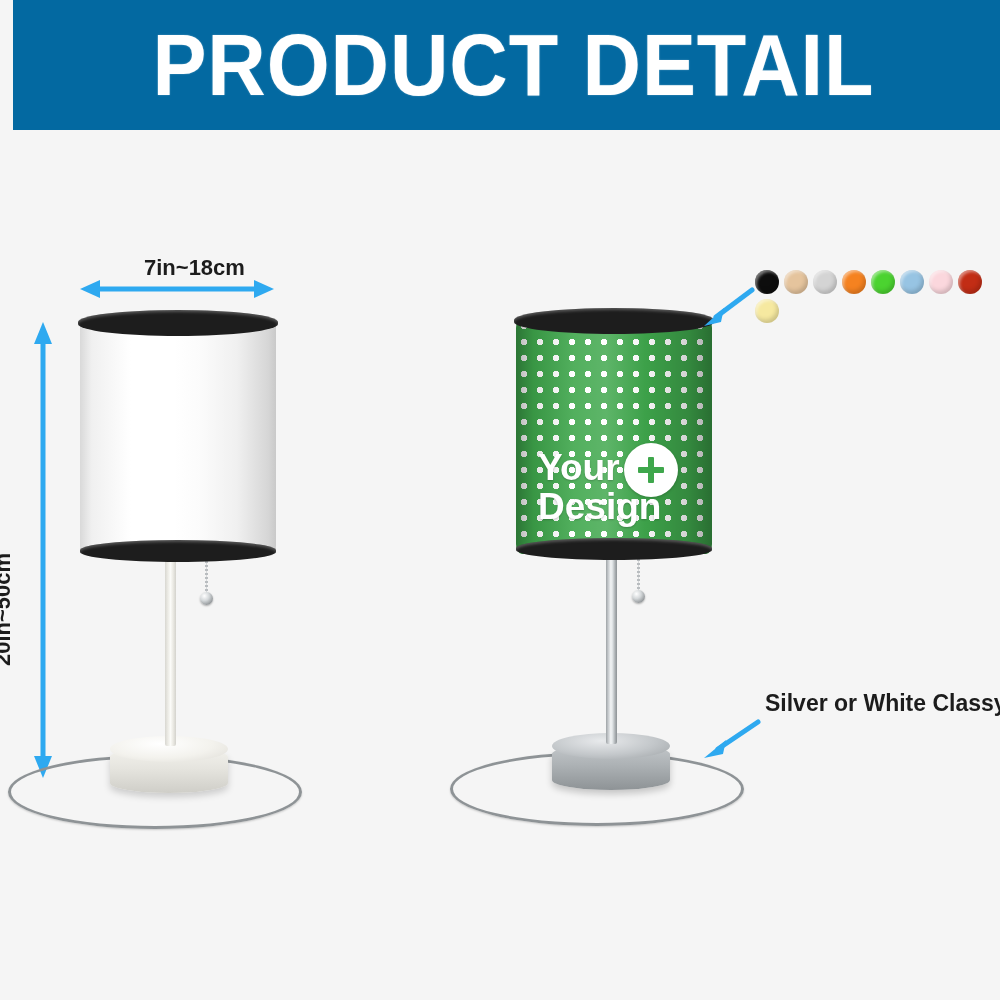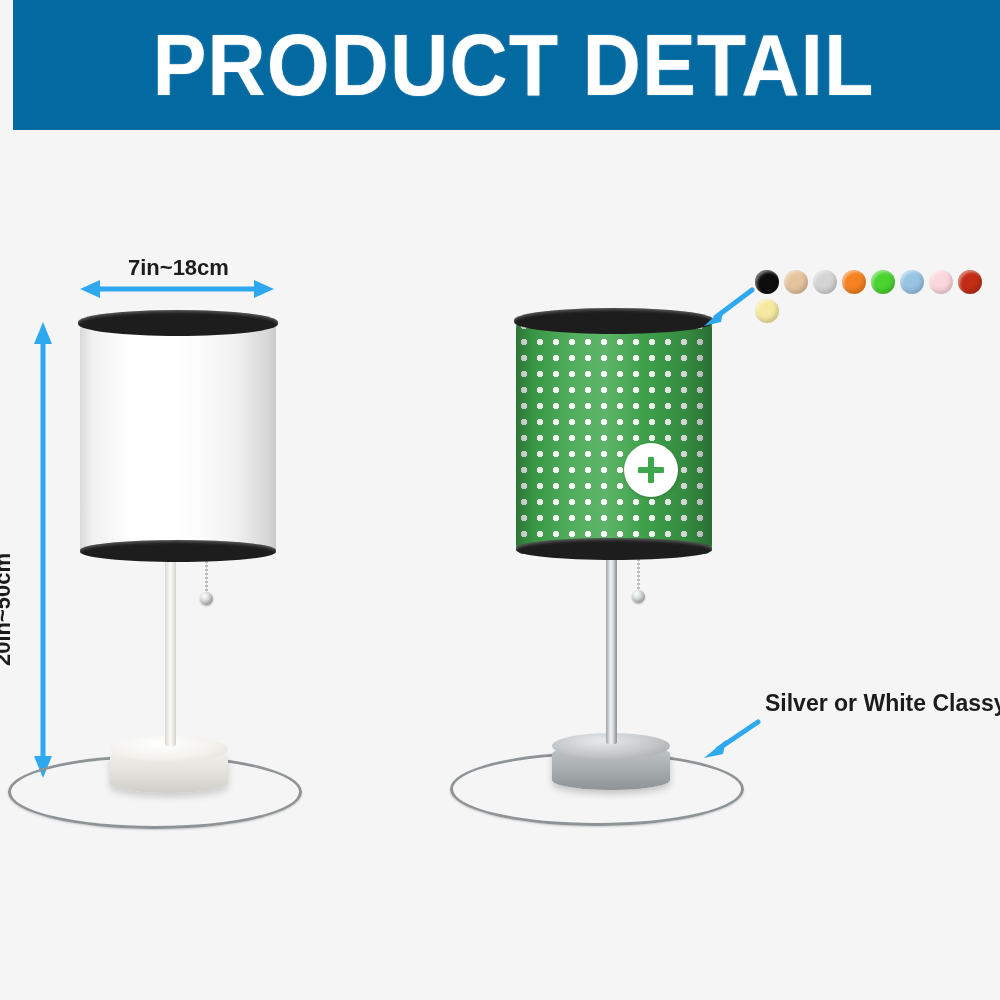--- a/index.html
+++ b/index.html
@@ -203,21 +203,21 @@
 </style>
 </head>
 <body>
 
 <div id="page">
 
   <div id="header-banner">
     <div id="header-title">PRODUCT DETAIL</div>
   </div>
 
-  <div class="meas-label" style="left:128px; top:255px;">7in~18cm</div>
+  <div class="meas-label" style="left:144px; top:255px;">7in~18cm</div>
 
   <svg class="arrow-svg" style="left:80px; top:278px;" width="194" height="22" viewBox="0 0 194 22">
     <line x1="14" y1="11" x2="180" y2="11" stroke="#2ea9f0" stroke-width="5"></line>
     <polygon points="0,11 20,2 20,20" fill="#2ea9f0"></polygon>
     <polygon points="194,11 174,2 174,20" fill="#2ea9f0"></polygon>
   </svg>
 
   <div class="meas-label" id="vert-label" style="left:16px; top:640px;">20in~50cm</div>
 
   <svg class="arrow-svg" style="left:32px; top:322px;" width="22" height="456" viewBox="0 0 22 456">
@@ -263,20 +263,22 @@
     <div class="chain" style="left:637px; top:558px; height:42px;"></div>
     <div class="chain-ball" style="left:632px; top:590px;"></div>
 
     <div class="shade" style="left:516px; top:318px; width:196px; height:236px;">
       <div id="green-print" class="shade-body"></div>
       <div id="green-shadeing"></div>
 
       <div id="plus-badge"></div>
 
       <div id="design-block">
+        <div>Your</div>
+        <div>Design</div>
       </div>
     </div>
     <div class="trim" style="left:514px; top:308px; width:200px; height:26px;"></div>
     <div class="trim" style="left:516px; top:538px; width:196px; height:22px;"></div>
   </div>
 
 
   <div id="swatch-grid">
     <div class="swatch" style="background:#0d0d0d;"></div>
     <div class="swatch" style="background:#e5c49d;"></div>

